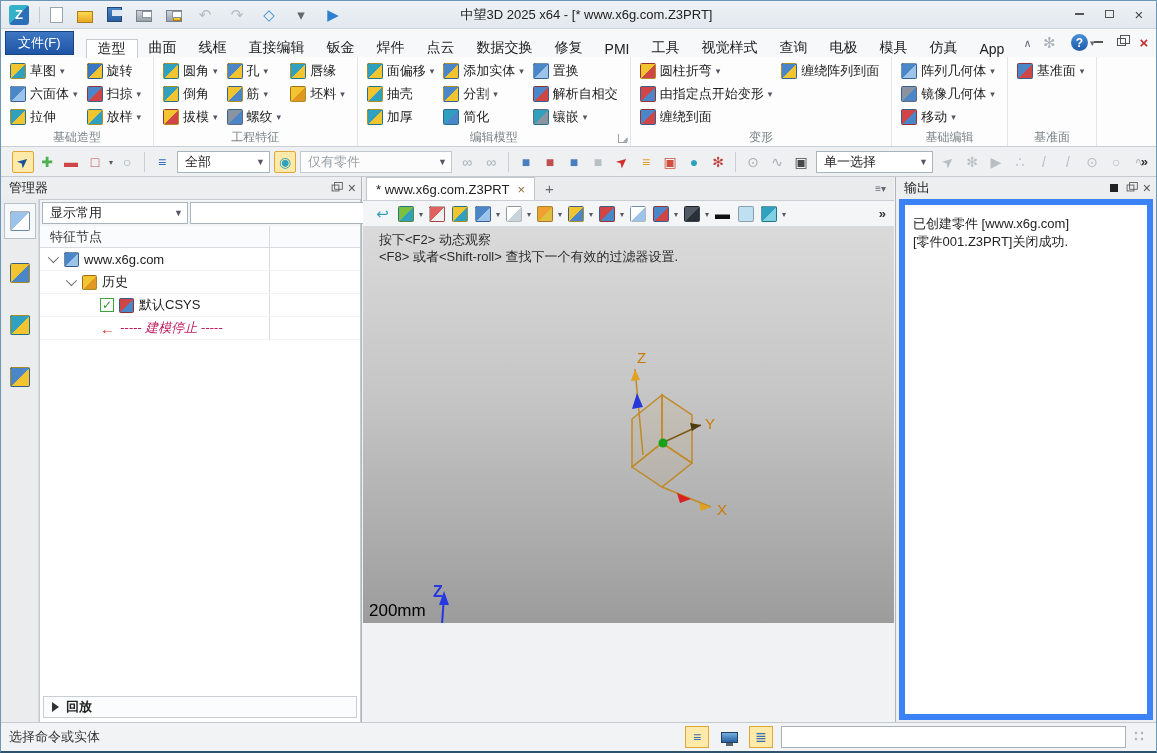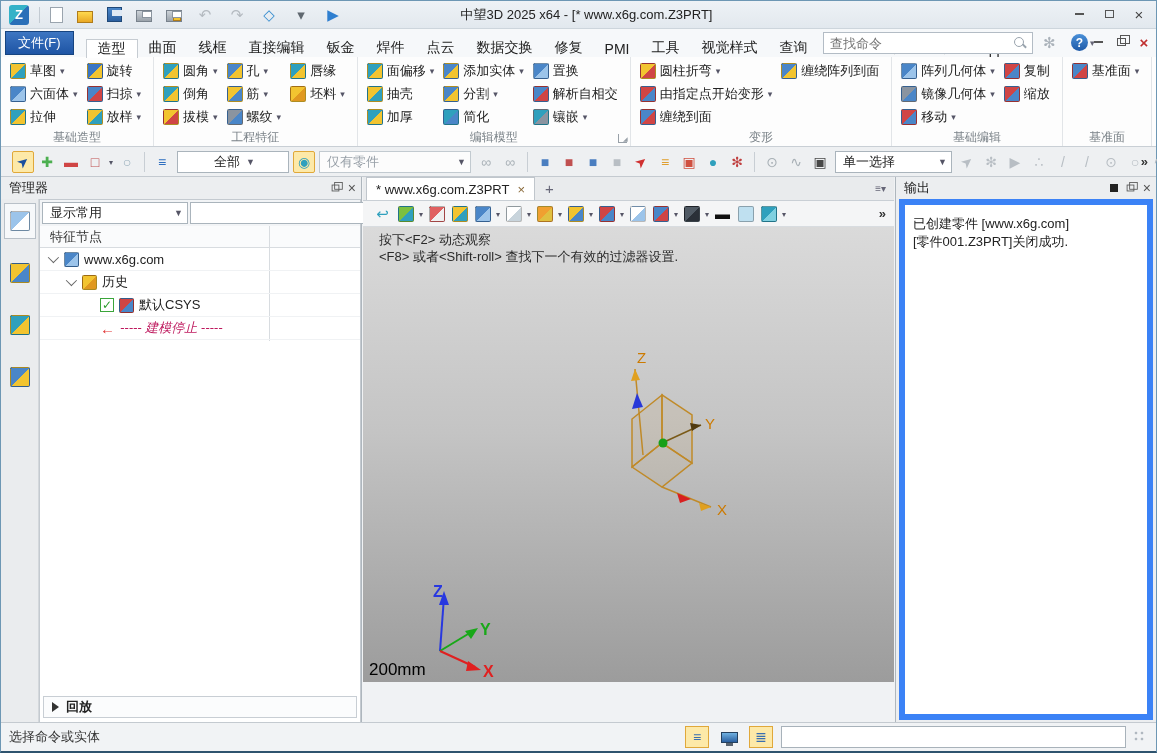--- a/index.html
+++ b/index.html
@@ -106,21 +106,21 @@
 
   
   .viewport { position:absolute; left:362px; top:0; width:531px; height:546px; }
   .tabbar { height:24px; background:#e9ebed; border-bottom:1px solid #c9cfd5; position:relative; display:flex; align-items:flex-end; }
   .vtab { height:23px; background:#fff; border:1px solid #c0c6cc; border-bottom:none; display:flex; align-items:center; font-size:13px; color:#222; padding:0 9px; margin-left:3px; gap:8px; }
   .vtab .tclose { color:#8a6a3a; font-size:13px; }
   .newtab { font-size:15px; color:#667; padding:0 10px; display:flex; align-items:center; height:23px; }
   .tablist-ic { position:absolute; right:8px; top:6px; font-size:10px; color:#667; }
   .vtoolbar { height:26px; background:#f4f5f6; border-bottom:1px solid #d8dce0; display:flex; align-items:center; padding-left:8px; position:relative; }
   .vtoolbar .tbi { width:21px; }
-  .canvas { position:relative; height:455px; background:linear-gradient(180deg,#dadada 0%,#c4c4c4 45%,#9c9c9c 100%); overflow:hidden; }
+  .canvas { position:relative; height:396px; background:linear-gradient(180deg,#dadada 0%,#c4c4c4 45%,#9c9c9c 100%); overflow:hidden; }
   .hint { position:absolute; left:16px; font-size:13px; color:#2a2a2a; }
   .scale-label { position:absolute; left:6px; bottom:2px; font-size:17px; color:#000; }
 
   
   .output { position:absolute; left:894px; top:0; right:0; height:546px; background:#eceef0; border-left:1px solid #aeb6bd; }
   .out-body { position:absolute; left:3px; right:3px; top:22px; bottom:3px; background:#fff; border:6px solid #3b82f6; padding:10px 8px; }
   .out-line { font-size:13px; color:#222; line-height:18px; }
   .pin-ic { width:8px; height:8px; background:#222; display:inline-block; }
 
   
@@ -185,24 +185,20 @@
         <div class="mtab">PMI</div>
         <div class="mtab">工具</div>
         <div class="mtab">视觉样式</div>
         <div class="mtab">查询</div>
         <div class="mtab">电极</div>
         <div class="mtab">模具</div>
         <div class="mtab">仿真</div>
         <div class="mtab">App</div>
       </div>
     <div class="collapse-chev">∧</div>
-    <div class="cmd-search">
-      <input placeholder="查找命令" style="">
-      <span class="mag"></span>
-    </div>
     <span class="gear-ic">✻</span>
     <span class="help-ic">
       <span class="help-circle">?</span>
       <span class="mini-arrow">▾</span>
     </span>
     <div class="doc-controls">
       <span class="wc">
           <span class="min-glyph"></span>
         </span>
       <span class="wc">
@@ -390,30 +386,20 @@
               <span class="ric" style="background: linear-gradient(135deg, rgb(138, 148, 160) 0px, rgb(138, 148, 160) 52%, rgb(74, 134, 200) 52%, rgb(74, 134, 200) 100%);"></span>
               <span class="rlbl">镜像几何体</span>
               <span class="rarr">▾</span>
             </div>
             <div class="rbtn">
               <span class="ric" style="background: linear-gradient(135deg, rgb(208, 69, 69) 0px, rgb(208, 69, 69) 52%, rgb(74, 134, 200) 52%, rgb(74, 134, 200) 100%);"></span>
               <span class="rlbl">移动</span>
               <span class="rarr">▾</span>
             </div>
           </div>
-          <div class="rcol">
-            <div class="rbtn">
-              <span class="ric" style="background: linear-gradient(135deg, rgb(208, 69, 69) 0px, rgb(208, 69, 69) 52%, rgb(74, 134, 200) 52%, rgb(74, 134, 200) 100%);"></span>
-              <span class="rlbl">复制</span>
-            </div>
-            <div class="rbtn">
-              <span class="ric" style="background: linear-gradient(135deg, rgb(208, 69, 69) 0px, rgb(208, 69, 69) 52%, rgb(74, 134, 200) 52%, rgb(74, 134, 200) 100%);"></span>
-              <span class="rlbl">缩放</span>
-            </div>
-          </div>
         </div>
         <div class="rglabel">基础编辑</div>
       </div>
       <div class="rgroup">
         <div class="rcols">
           <div class="rcol">
             <div class="rbtn">
               <span class="ric" style="background: linear-gradient(135deg, rgb(74, 134, 200) 0px, rgb(74, 134, 200) 52%, rgb(208, 69, 69) 52%, rgb(208, 69, 69) 100%);"></span>
               <span class="rlbl">基准面</span>
               <span class="rarr">▾</span>
@@ -439,21 +425,21 @@
         <span style="color: rgb(192, 80, 80);">□</span>
         <span class="dd">▾</span>
       </span>
       <span class="tbi">
         <span style="color: rgb(154, 176, 189);">○</span>
       </span>
       <span class="vsep"></span>
       <span class="tbi">
         <span style="color: rgb(47, 111, 192);">≡</span>
       </span>
-      <div class="combo" style="width: 112px; justify-content: center;">
+      <div class="combo" style="width: 93px;">
         <span>全部</span>
         <span class="ca">▼</span>
       </div>
       <span class="tbi active">
         <span style="color: rgb(47, 160, 189);">◉</span>
       </span>
       <div class="combo muted-combo" style="width: 152px;">
         <span>仅有零件</span>
         <span class="ca">▼</span>
       </div>

